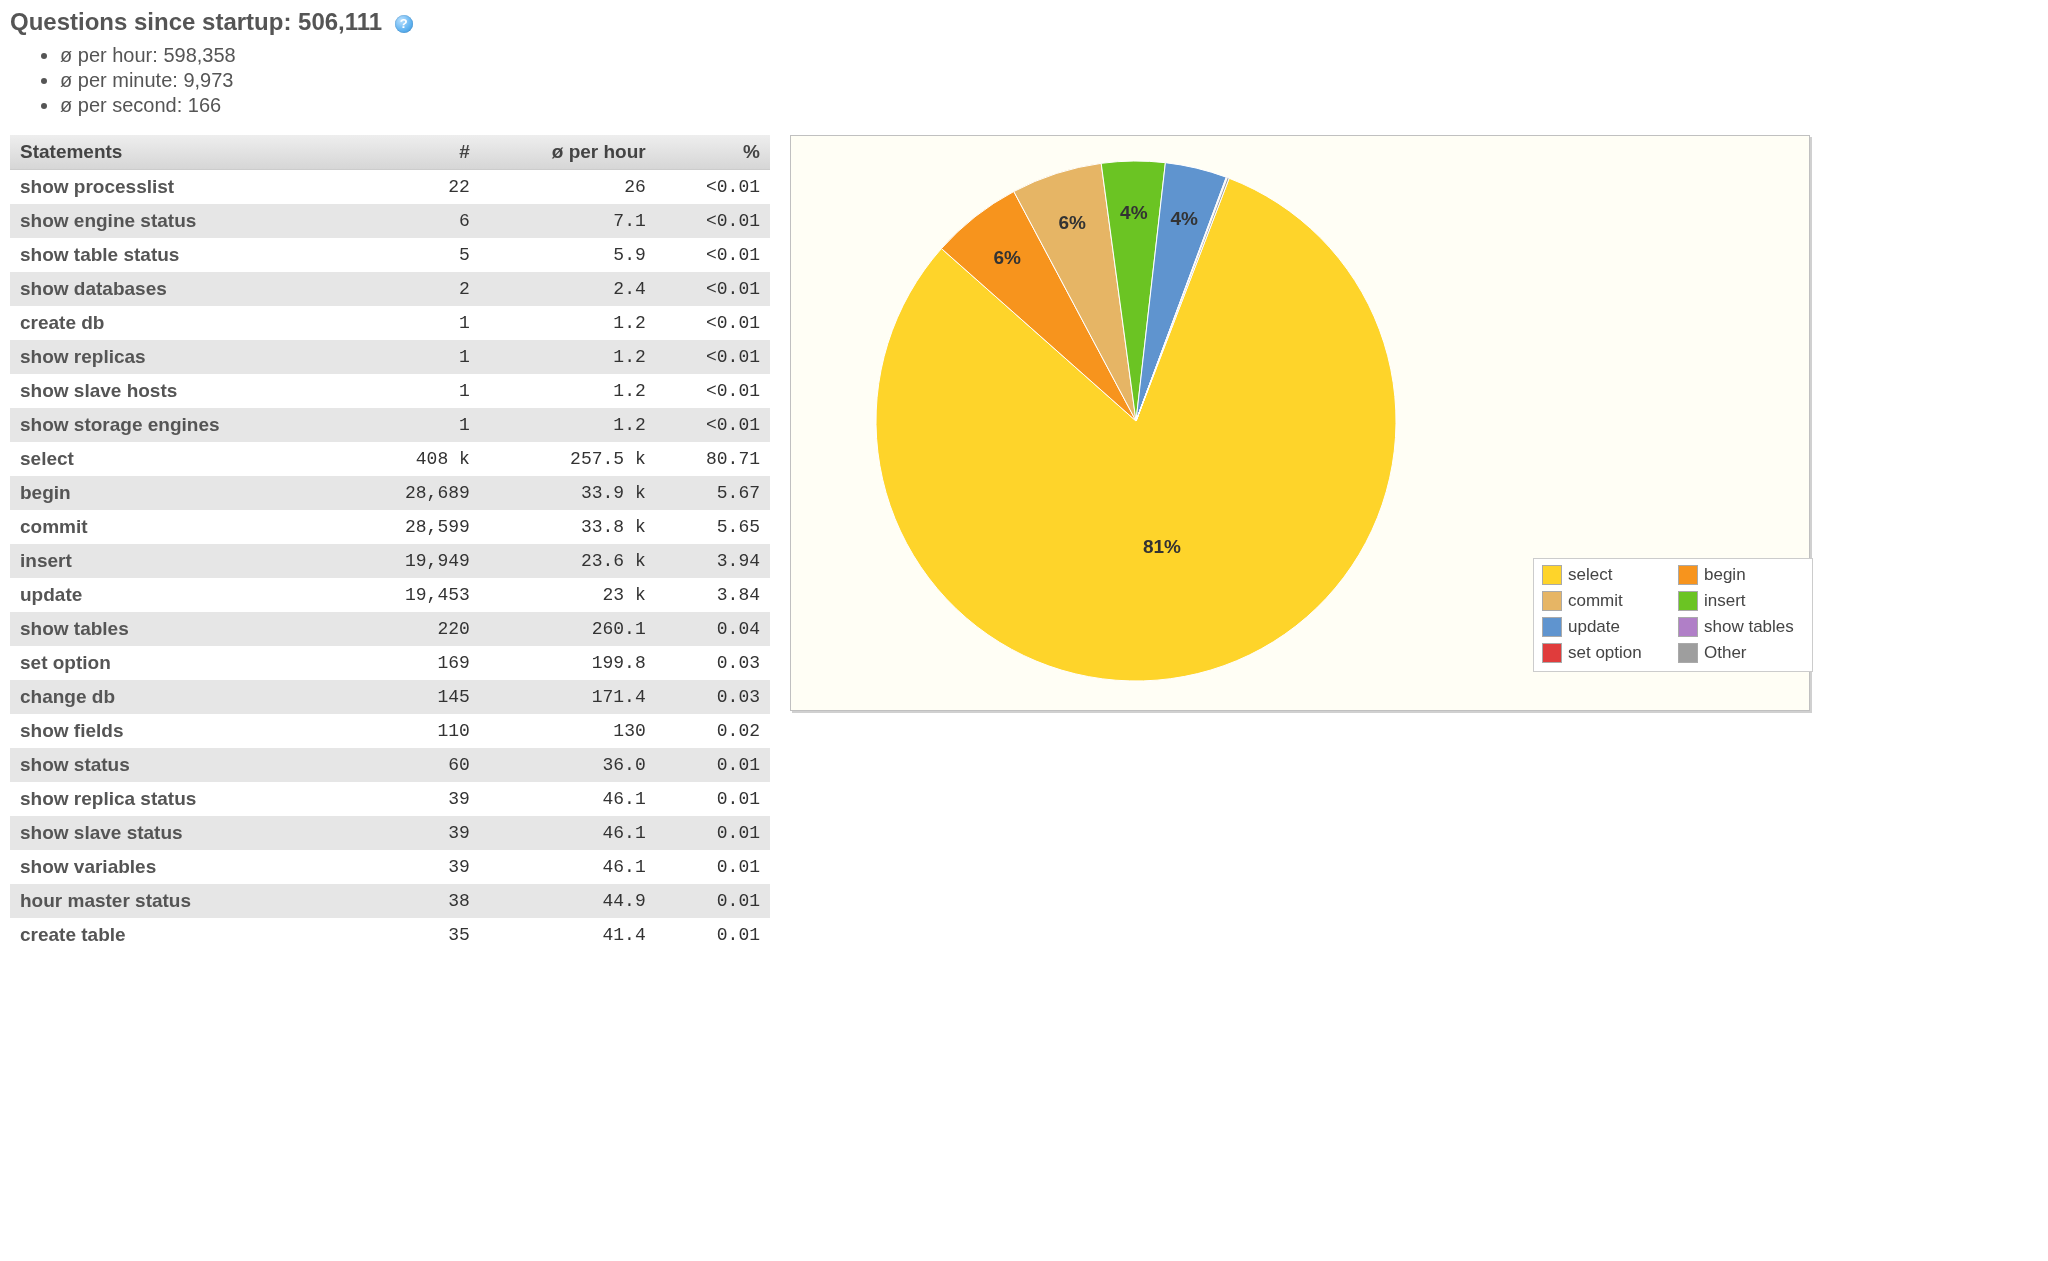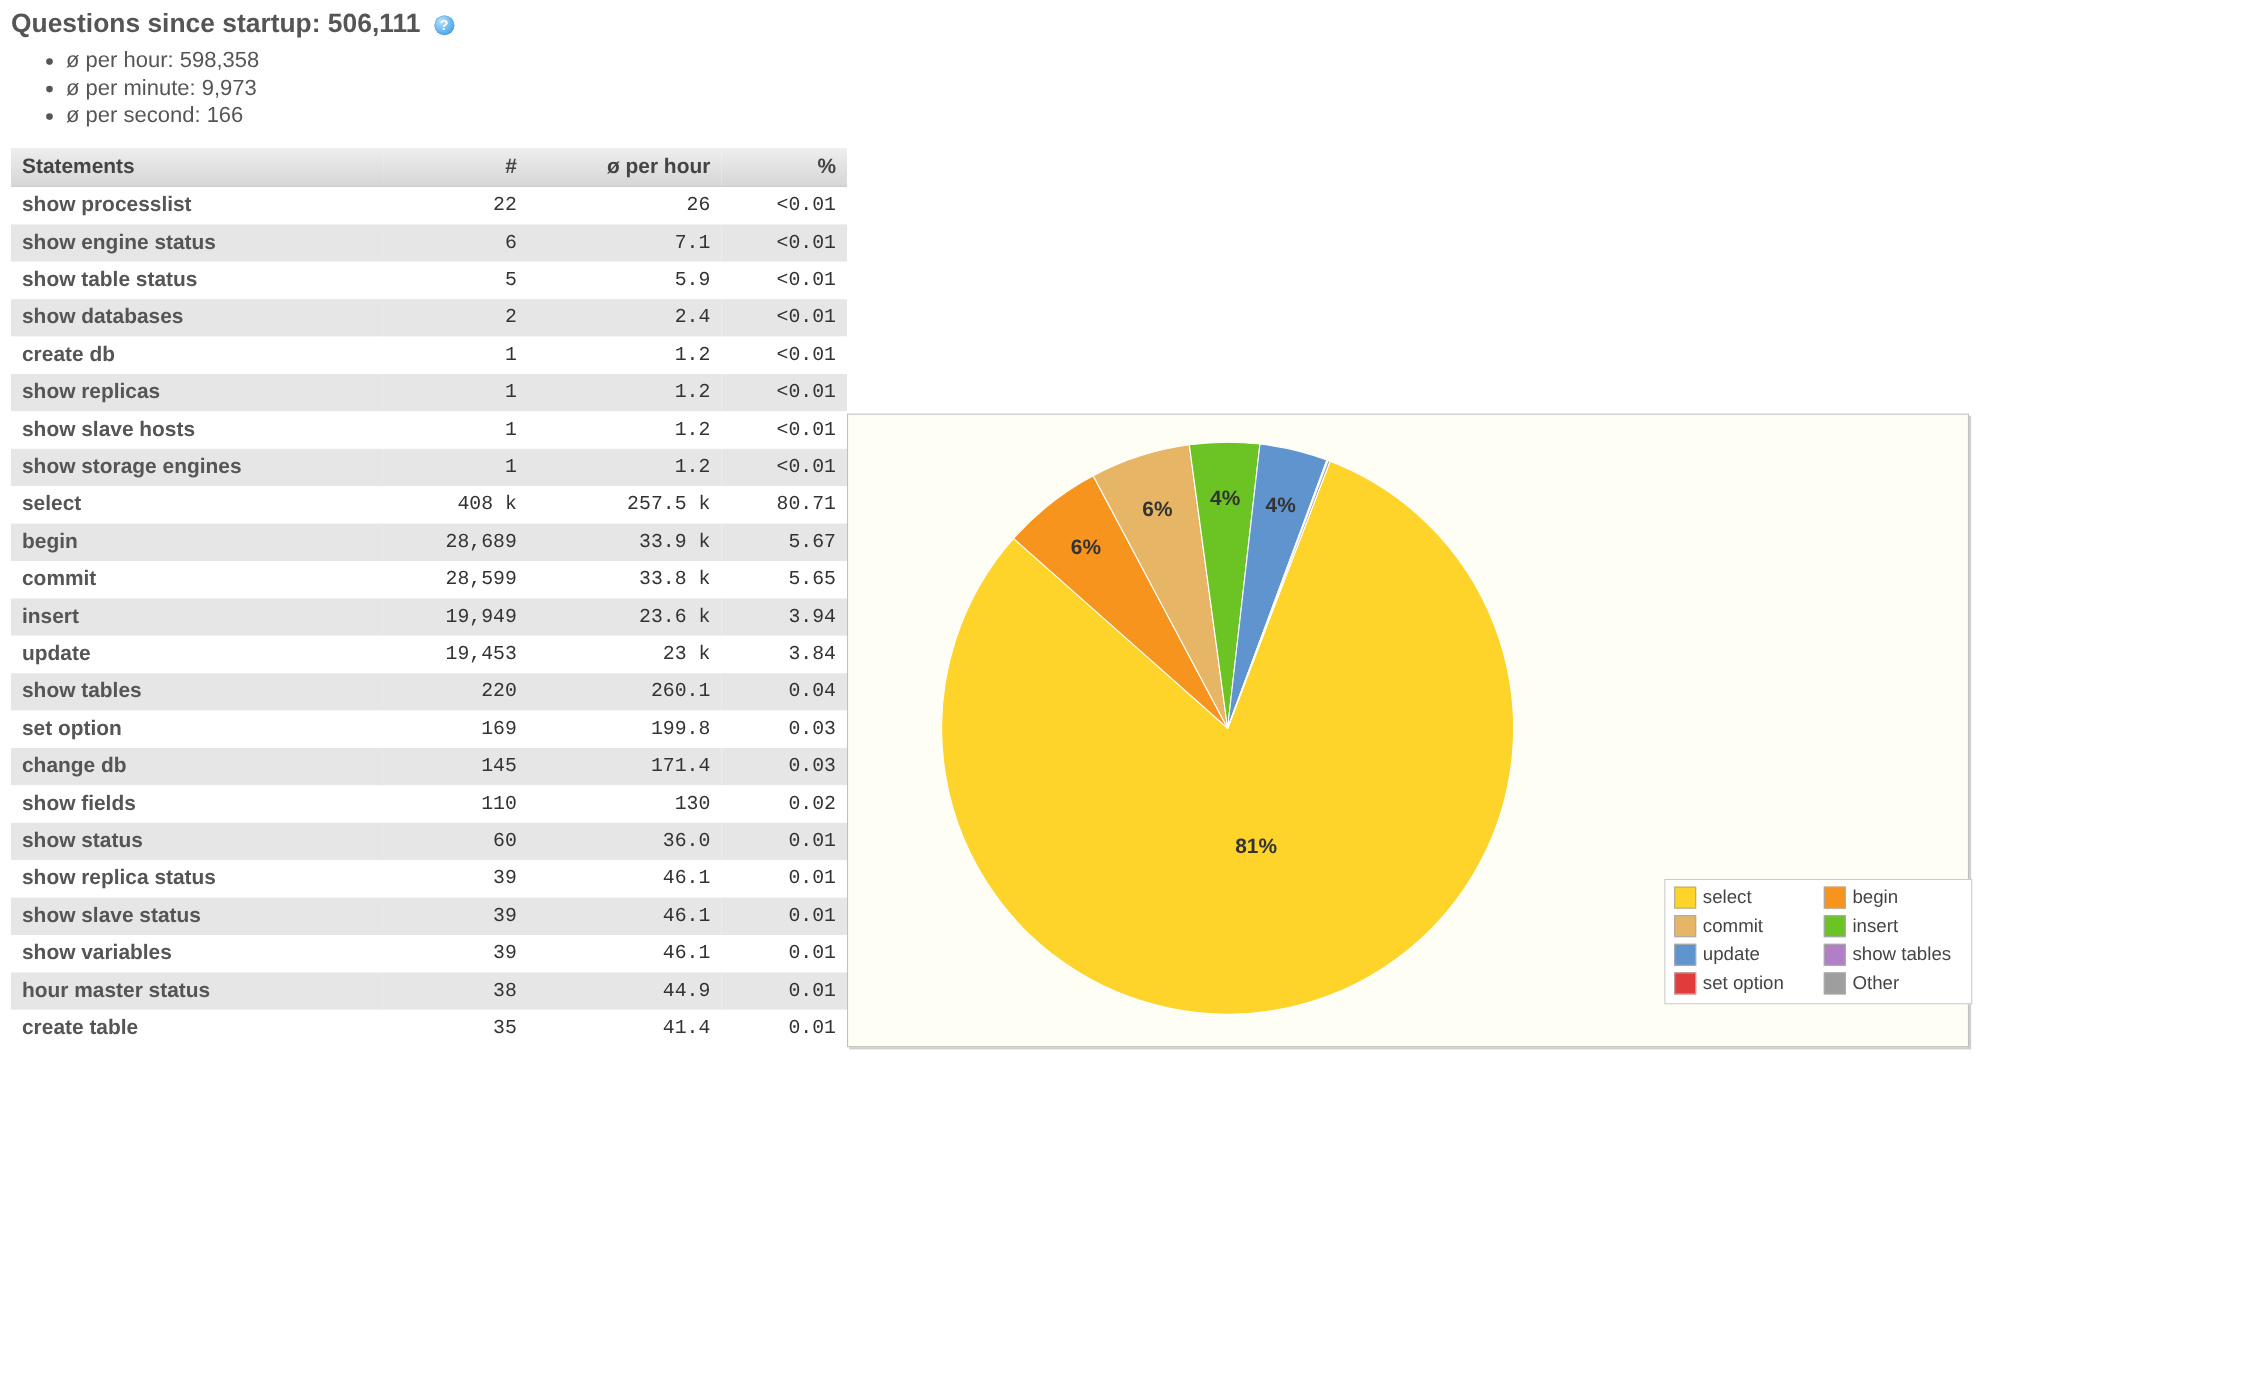--- a/index.html
+++ b/index.html
@@ -40,21 +40,22 @@
     padding: 0;
     color: #555;
     font-size: 20px;
   }
   ul.summary li {
     margin: 2px 0;
   }
 
   .columns {
     display: flex;
-    align-items: flex-end;
+    align-items: flex-start;
+    gap: 20px;
   }
 
   
   table.stmt {
     border-collapse: collapse;
     width: 760px;
     font-size: 19px;
   }
   table.stmt thead th {
     text-align: left;
@@ -302,21 +303,21 @@
           <path d="M 265 265 L 358.1756668817781 22.26908911072755 A 260 260 0 1 1 70.43999054447238 92.52854520047381 Z" fill="#fed42a" stroke="#ffffff" stroke-width="1"></path>
           <path d="M 265 265 L 70.43999054447238 92.52854520047381 A 260 260 0 0 1 142.80919866913896 35.50183427721683 Z" fill="#f7941d" stroke="#ffffff" stroke-width="1"></path>
           <path d="M 265 265 L 142.80919866913896 35.50183427721683 A 260 260 0 0 1 230.1995676436113 7.339506505540498 Z" fill="#e6b565" stroke="#ffffff" stroke-width="1"></path>
           <path d="M 265 265 L 230.1995676436113 7.339506505540498 A 260 260 0 0 1 294.3967658043763 6.66721044311339 Z" fill="#6bc423" stroke="#ffffff" stroke-width="1"></path>
           <path d="M 265 265 L 294.3967658043763 6.66721044311339 A 260 260 0 0 1 355.2713619707393 21.174076013341505 Z" fill="#5f94cf" stroke="#ffffff" stroke-width="1"></path>
           <path d="M 265 265 L 355.2713619707393 21.174076013341505 A 260 260 0 0 1 355.883877609357 21.401722521099458 Z" fill="#b07fc7" stroke="#ffffff" stroke-width="1"></path>
           <path d="M 265 265 L 355.883877609357 21.401722521099458 A 260 260 0 0 1 356.34288781504176 21.5734672522145 Z" fill="#e03c3c" stroke="#ffffff" stroke-width="1"></path>
           <path d="M 265 265 L 356.34288781504176 21.5734672522145 A 260 260 0 0 1 358.1756668817779 22.269089110727464 Z" fill="#9e9e9e" stroke="#ffffff" stroke-width="1"></path>
         </svg>
       <div id="pie-labels">
-          <div class="slice-label" style="left: 370.903px; top: 393px;">81%</div>
+          <div class="slice-label" style="left: 370.903px; top: 411px;">81%</div>
           <div class="slice-label" style="left: 216.263px; top: 121.627px;">6%</div>
           <div class="slice-label" style="left: 281.201px; top: 87.026px;">6%</div>
           <div class="slice-label" style="left: 342.822px; top: 77.0114px;">4%</div>
           <div class="slice-label" style="left: 393.218px; top: 82.666px;">4%</div>
         </div>
       <div class="legend" id="legend">
           <div class="item">
             <span class="swatch" style="background: rgb(254, 212, 42);"></span>
             <span>select</span>
           </div>

